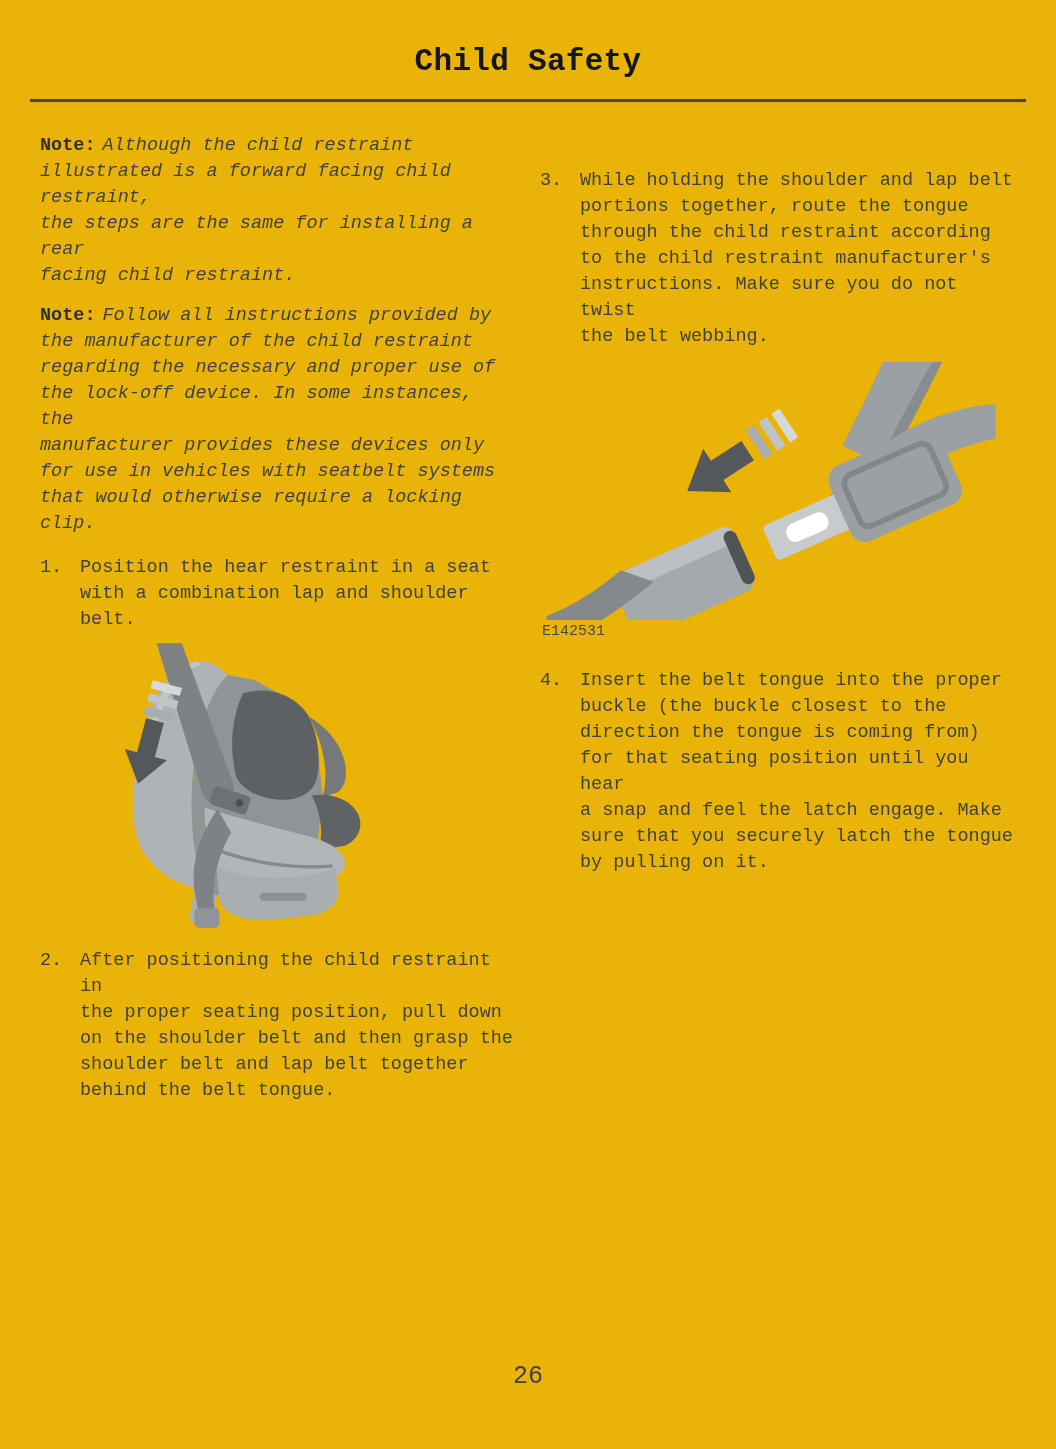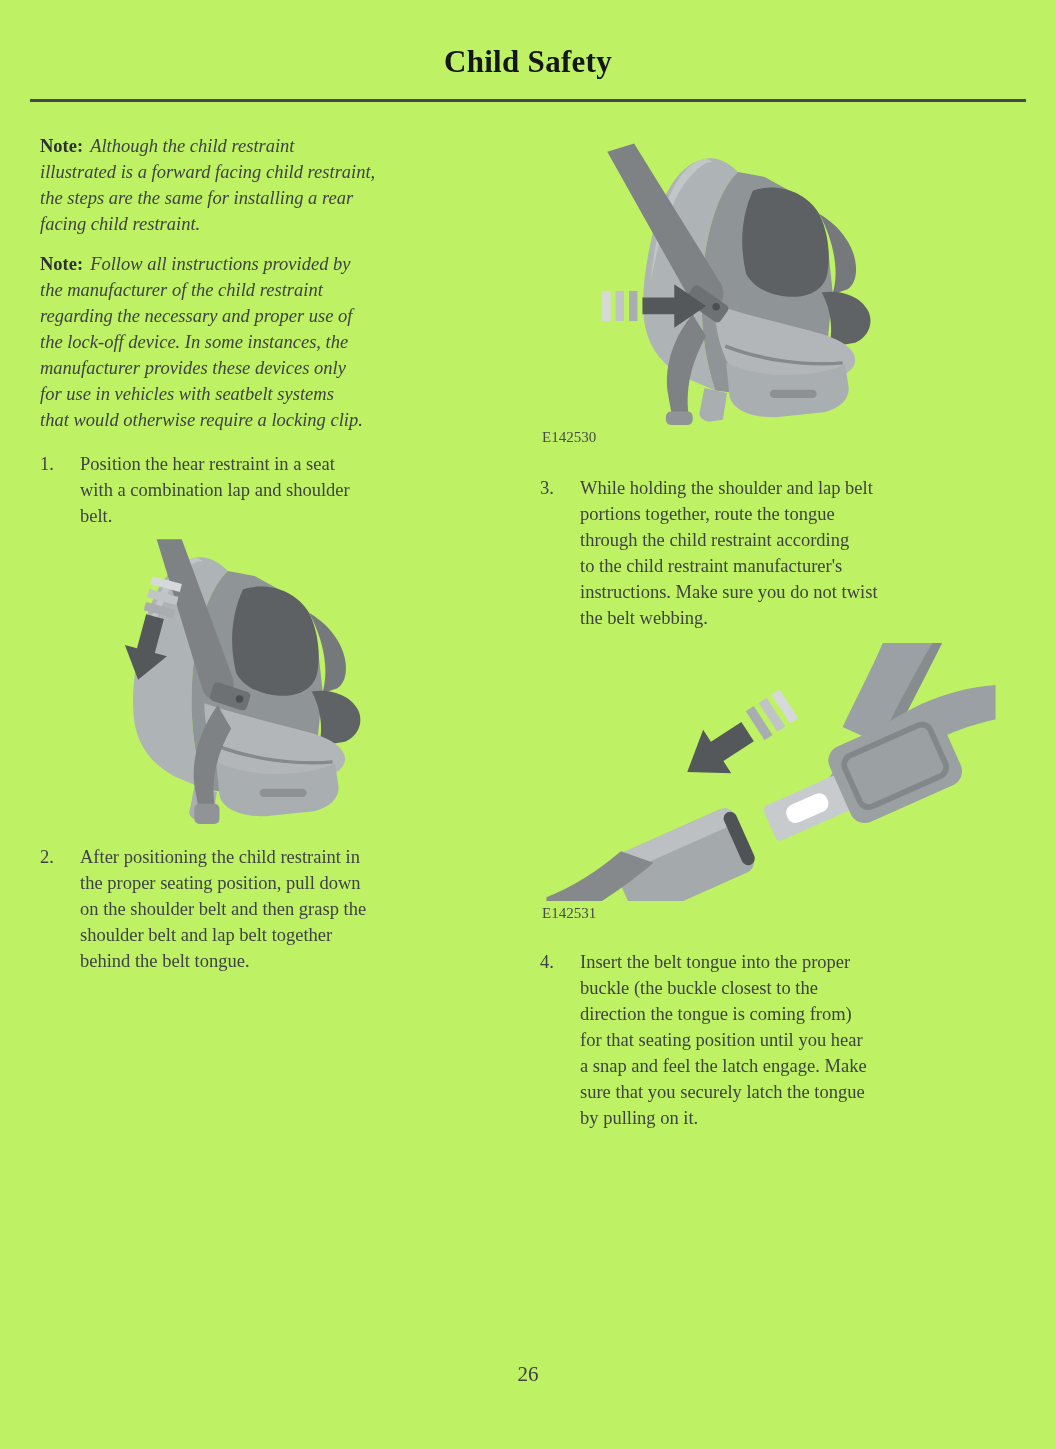--- a/index.html
+++ b/index.html
@@ -1,18 +1,18 @@
 <!DOCTYPE html>
 <html><head>
 <meta charset="utf-8">
 <style>
   html,body { margin:0; padding:0; background:#ffffff; }
   .page {
-    position:relative; width:1056px; height:1449px; background:#bef264;
-    font-family:Liberation Serif, serif; color:#3f4245; overflow:hidden;
+    position:relative; width:1056px; height:1449px; background:#eab308;
+    font-family:Liberation Mono, monospace; color:#3f4245; overflow:hidden;
   }
   .page-title {
     position:absolute; top:44px; left:0; right:0; margin:0;
     text-align:center; font-size:31px; font-weight:bold; color:#141619;
     letter-spacing:0.3px;
   }
   .header-rule {
     position:absolute; top:99px; left:30px; right:30px; height:0;
     border-top:3px solid #43464a;
   }
@@ -22,21 +22,21 @@
   .note { margin:0 0 14px 0; }
   .note-label { font-weight:bold; font-style:normal; color:#2e3134; margin-right:7px; }
   .note-text { font-style:italic; white-space:pre-line; }
   .figure { position:relative; }
   .fig-label { font-size:15px; color:#474a4d; margin:2px 0 0 2px; line-height:20px; }
   .step { display:flex; }
   .step-num { flex:0 0 40px; width:40px; }
   .step-text { flex:1; white-space:pre-line; }
   .pgnum {
     position:absolute; left:0; right:0; top:1362px; text-align:center;
-    font-size:21px; color:#3f4245;
+    font-size:25px; color:#3f4245;
   }
   svg { display:block; }
   .defs-holder { position:absolute; width:0; height:0; overflow:hidden; }
   
   .fig-e142528 svg { margin:26px 0 0 50px; }
   .fig-e142529 svg { margin:10px 0 0 22px; }
   .fig-e142530 svg { margin:0 0 0 12px; }
   .fig-e142531 svg { margin:12px 0 0 6px; }
   .mt18 { margin-top:18px; }
   .mt20 { margin-top:20px; }
@@ -123,43 +123,20 @@
 the proper seating position, pull down
 on the shoulder belt and then grasp the
 shoulder belt and lap belt together
 behind the belt tongue.</span>
     </div>
 
   </div>
 
   <div class="col col-right">
 
-    <div class="figure fig-e142530">
-      <svg width="402" height="285" viewBox="0 0 480 340">
-        <use href="#seatbody" transform="translate(32,0)"></use>
-        <g>
-          <path fill="#7e8285" d="M66,14 L98,4 L202,172 C208,184 204,197 192,201 C180,205 169,199 163,187 Z"></path>
-          <g transform="rotate(35 186 196)">
-            <rect x="160" y="184" width="50" height="24" rx="5" fill="#6d7174"></rect>
-          </g>
-          <circle cx="196" cy="199" r="4.5" fill="#4b4f52"></circle>
-          <path fill="#7e8285" d="M168,208 C146,234 134,268 138,300 L144,334 L164,334 C158,300 166,266 184,234 C178,224 172,216 168,208 Z"></path>
-          <rect x="136" y="324" width="32" height="16" rx="6" fill="#909497"></rect>
-        </g>
-        <g transform="translate(60,178)">
-          <g>
-            <rect x="0" y="2" width="10" height="36" fill="#d6d9da"></rect>
-            <rect x="16" y="2" width="10" height="36" fill="#c0c4c6"></rect>
-            <rect x="32" y="2" width="10" height="36" fill="#a9adb0"></rect>
-          </g>
-          <path fill="#54585b" d="M48,10 L86,10 L86,-6 L124,20 L86,46 L86,30 L48,30 Z"></path>
-        </g>
-      </svg>
-      <div class="fig-label">E142530</div>
-    </div>
 
     <div class="step mt28">
       <span class="step-num">3.</span>
       <span class="step-text">While holding the shoulder and lap belt
 portions together, route the tongue
 through the child restraint according
 to the child restraint manufacturer's
 instructions. Make sure you do not twist
 the belt webbing.</span>
     </div>

